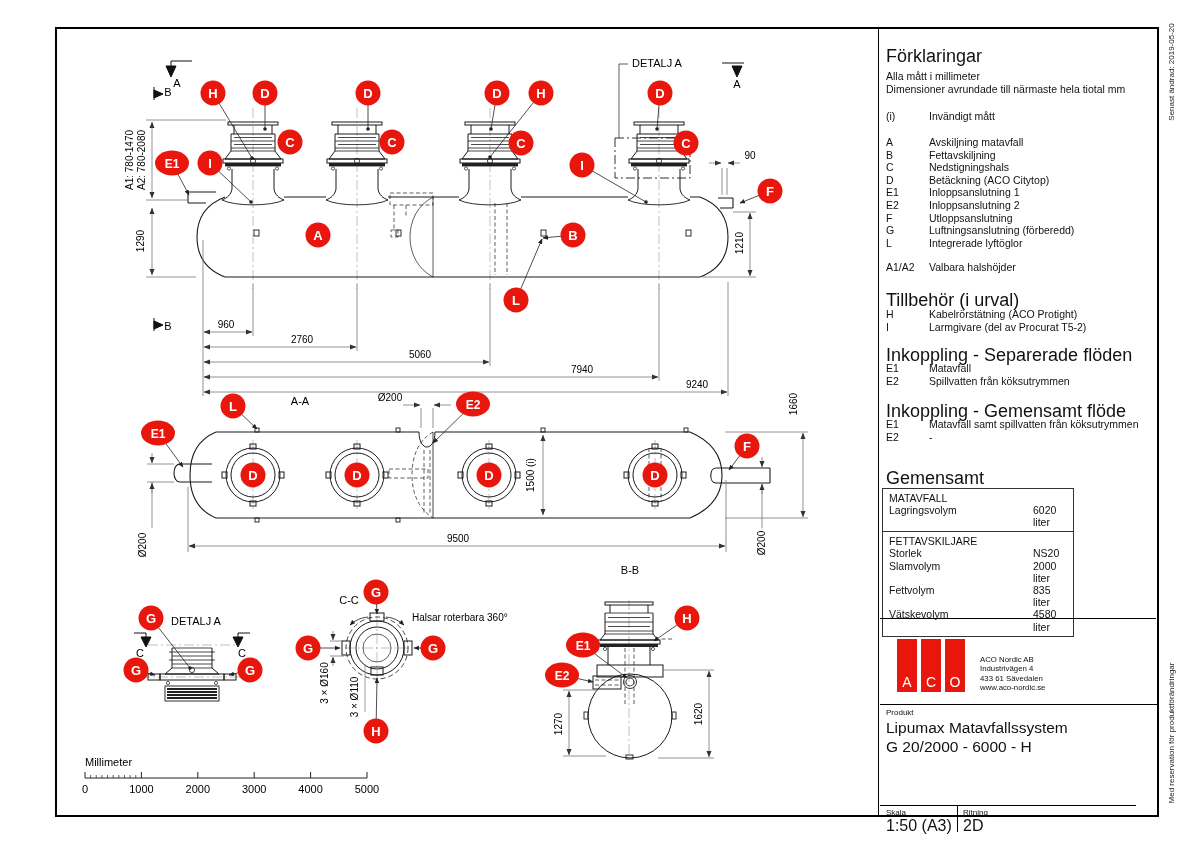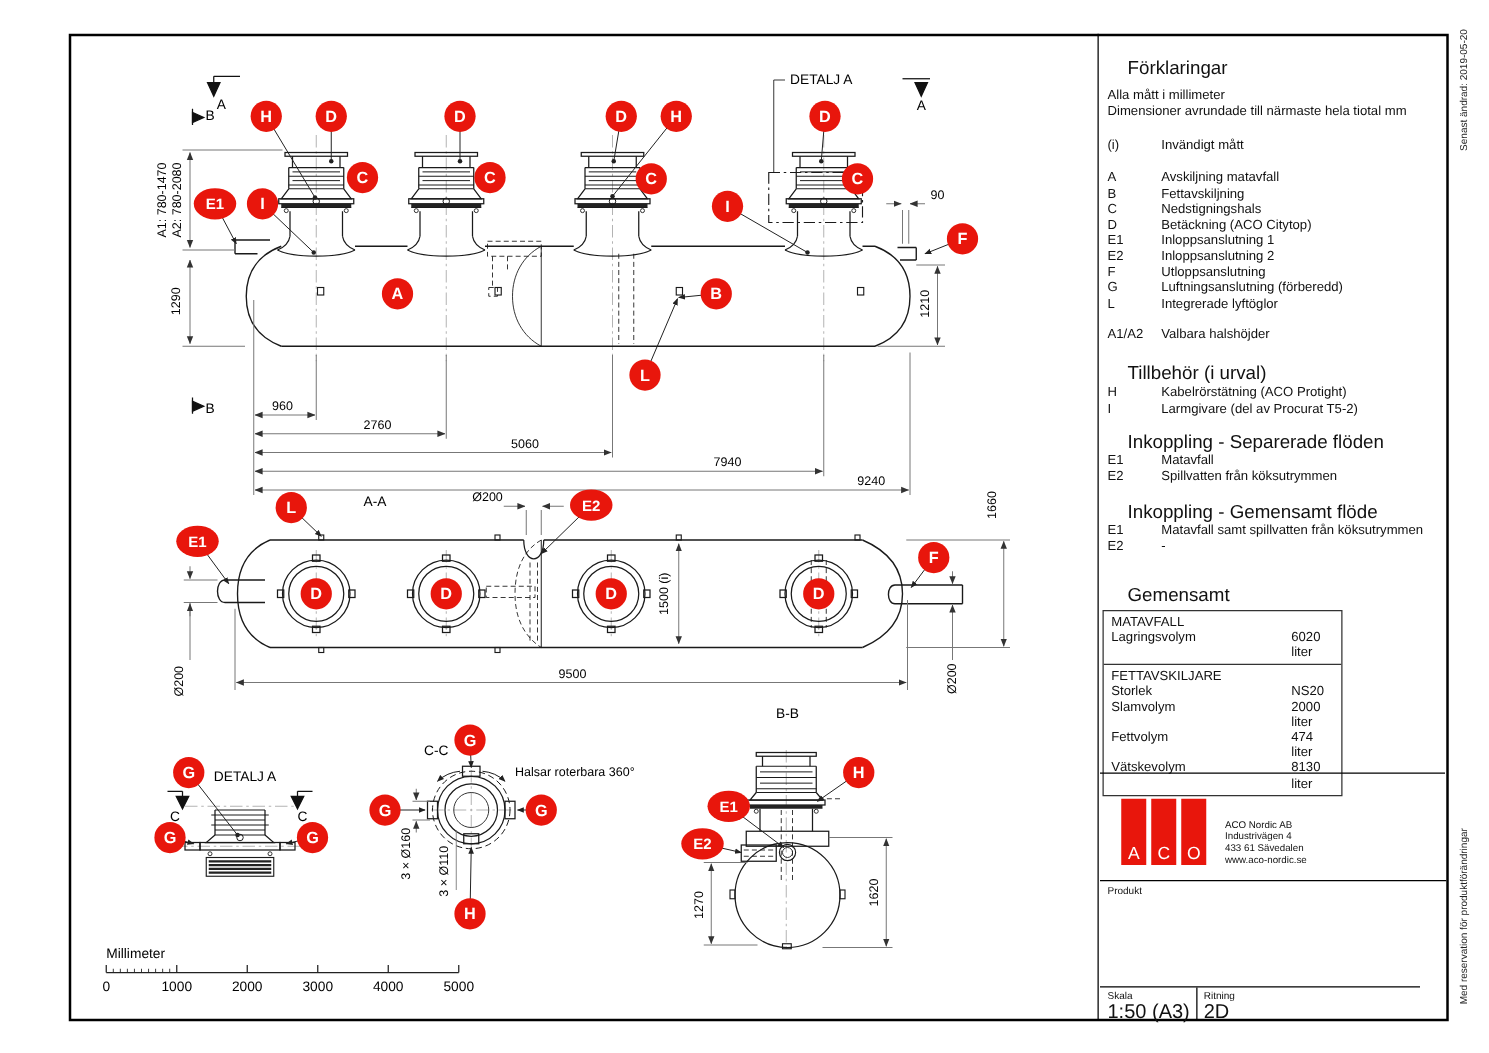--- a/index.html
+++ b/index.html
@@ -3,21 +3,21 @@
 <meta charset="utf-8">
 <style>
   html,body{margin:0;padding:0;background:#fff;}
   #stage{position:relative;width:1191px;height:842px;background:#fff;overflow:hidden;
          font-family:"Liberation Sans",sans-serif;color:#111;}
   #frame{position:absolute;left:55px;top:27px;width:1100px;height:786px;border:2.5px solid #000;}
   #divider{position:absolute;left:878px;top:27px;height:789px;border-left:1.5px solid #000;}
   #dwg{position:absolute;left:0;top:0;}
   
   #panel{position:absolute;left:880px;top:28px;width:276px;height:786px;font-size:10.5px;}
-  .h1{position:absolute;left:6px;font-size:15px;color:#111;white-space:nowrap;margin-left:16px;}
+  .h1{position:absolute;left:6px;font-size:18px;color:#111;white-space:nowrap;}
   .small{position:absolute;left:6px;font-size:10.5px;white-space:nowrap;}
   .kv{position:absolute;left:6px;right:4px;line-height:12.6px;}
   .kvrow{display:flex;}
   .kvrow .k{width:43px;flex:0 0 43px;}
   .kvrow .v{flex:1;white-space:nowrap;}
   
   #cap-table{position:absolute;left:2px;top:460px;width:190px;border:1.4px solid #333;}
   .cap-sec{padding:2px 0 3px 0;}
   .cap-sec + .cap-sec{border-top:1.2px solid #333;}
   .cap-head{padding:1px 6px 0 6px;}
@@ -25,21 +25,21 @@
   .cap-row .k{width:96px;flex:0 0 96px;}
   
   #tblock{position:absolute;left:0px;top:590px;width:276px;height:196px;border-top:1.5px solid #000;}
   .logo-rect{position:absolute;width:20px;height:53px;top:20px;}
   .logo-rect span{position:absolute;bottom:2px;left:0;right:0;text-align:center;color:#fff;font-size:14px;font-weight:400;}
   #company{position:absolute;left:100px;top:36px;font-size:7.8px;line-height:9.3px;white-space:nowrap;}
   #produkt-row{position:absolute;left:0;top:85px;width:277px;height:85px;border-top:1.2px solid #000;}
   .tiny{font-size:8px;}
   #produkt-label{position:absolute;left:6px;top:3px;}
   #product-name{position:absolute;left:6px;top:14px;font-size:15.5px;line-height:18.5px;white-space:nowrap;}
-  #skala-row{position:absolute;left:0;top:170px;width:256px;height:26px;border-top:1.2px solid #000;}
+  #skala-row{position:absolute;left:0;top:186px;width:256px;height:26px;border-top:1.2px solid #000;}
   #skala-cell{position:absolute;left:0;top:0;width:77px;height:26px;border-right:1.2px solid #000;}
   #ritning-cell{position:absolute;left:77px;top:0;right:0;height:26px;padding-left:26px;}
   .tb-label{position:absolute;left:6px;top:2px;}
   .tb-val{position:absolute;left:6px;top:11px;font-size:16px;}
   .side-note{position:absolute;font-size:8px;white-space:nowrap;transform:translate(-50%,-50%) rotate(-90deg);color:#222;}
   
   .dimtxt{font-family:"Liberation Sans",sans-serif;fill:#000;}
   .badge-t{font-family:"Liberation Sans",sans-serif;fill:#fff;font-weight:bold;}
 </style>
 </head>
@@ -578,25 +578,25 @@
           <div class="cap-row">
             <span class="k">Storlek</span>
             <span class="v">NS20</span>
           </div>
           <div class="cap-row">
             <span class="k">Slamvolym</span>
             <span class="v">2000 liter</span>
           </div>
           <div class="cap-row">
             <span class="k">Fettvolym</span>
-            <span class="v">474 liter</span>
+            <span class="v">835 liter</span>
           </div>
           <div class="cap-row">
             <span class="k">Vätskevolym</span>
-            <span class="v">8130 liter</span>
+            <span class="v">4580 liter</span>
           </div>
         </div>
       </div>
 
     <div id="tblock">
       <div class="logo-rect" style="left: 17px; background: rgb(232, 22, 12);">
           <span>A</span>
         </div>
       <div class="logo-rect" style="left: 41px; background: rgb(232, 22, 12);">
           <span>C</span>
@@ -605,20 +605,24 @@
           <span>O</span>
         </div>
       <div id="company">
         <div>ACO Nordic AB</div>
         <div>Industrivägen 4</div>
         <div>433 61  Sävedalen</div>
         <div>www.aco-nordic.se</div>
       </div>
       <div id="produkt-row">
         <div id="produkt-label" class="tiny">Produkt</div>
+        <div id="product-name">
+          <div>Lipumax Matavfallssystem</div>
+          <div>G 20/2000 - 6000 - H</div>
+        </div>
       </div>
       <div id="skala-row">
         <div id="skala-cell">
           <div class="tb-label tiny">Skala</div>
           <div class="tb-val">1:50 (A3)</div>
         </div>
         <div id="ritning-cell">
           <div class="tb-label tiny">Ritning</div>
           <div class="tb-val">2D</div>
         </div>

